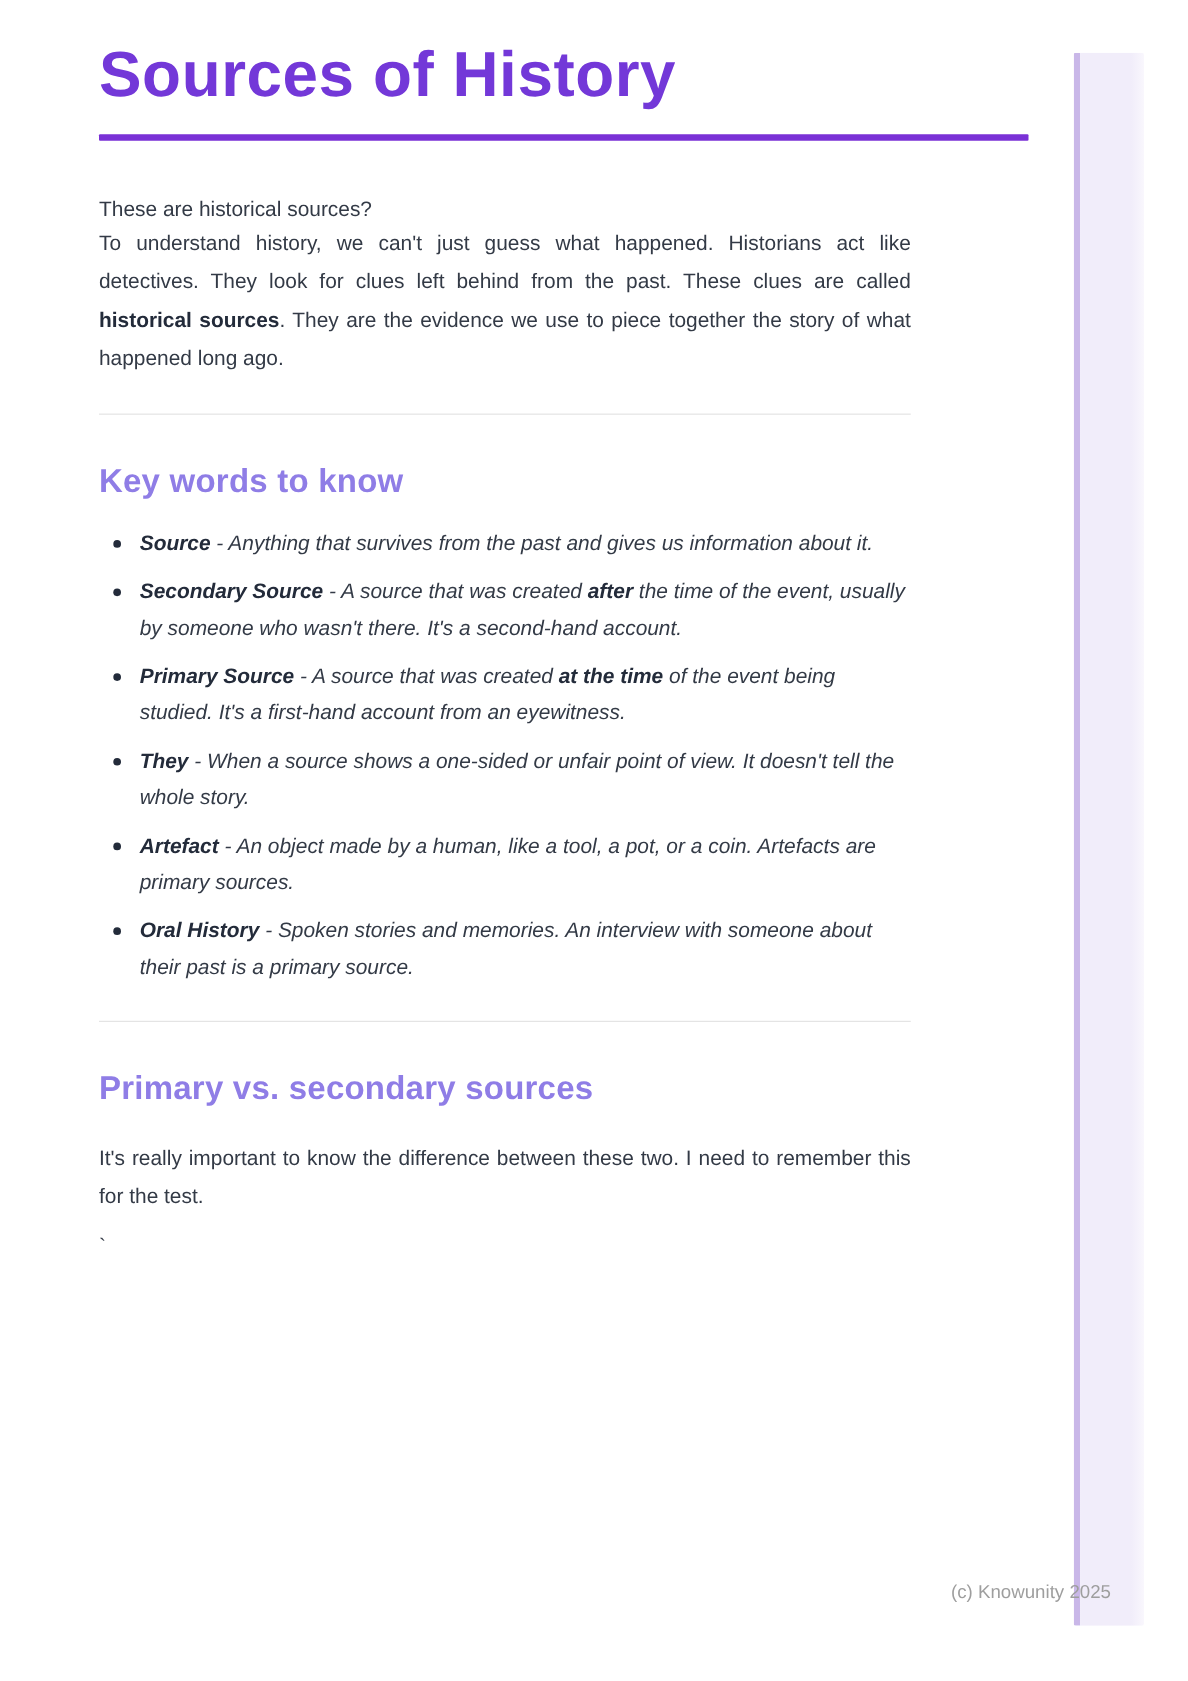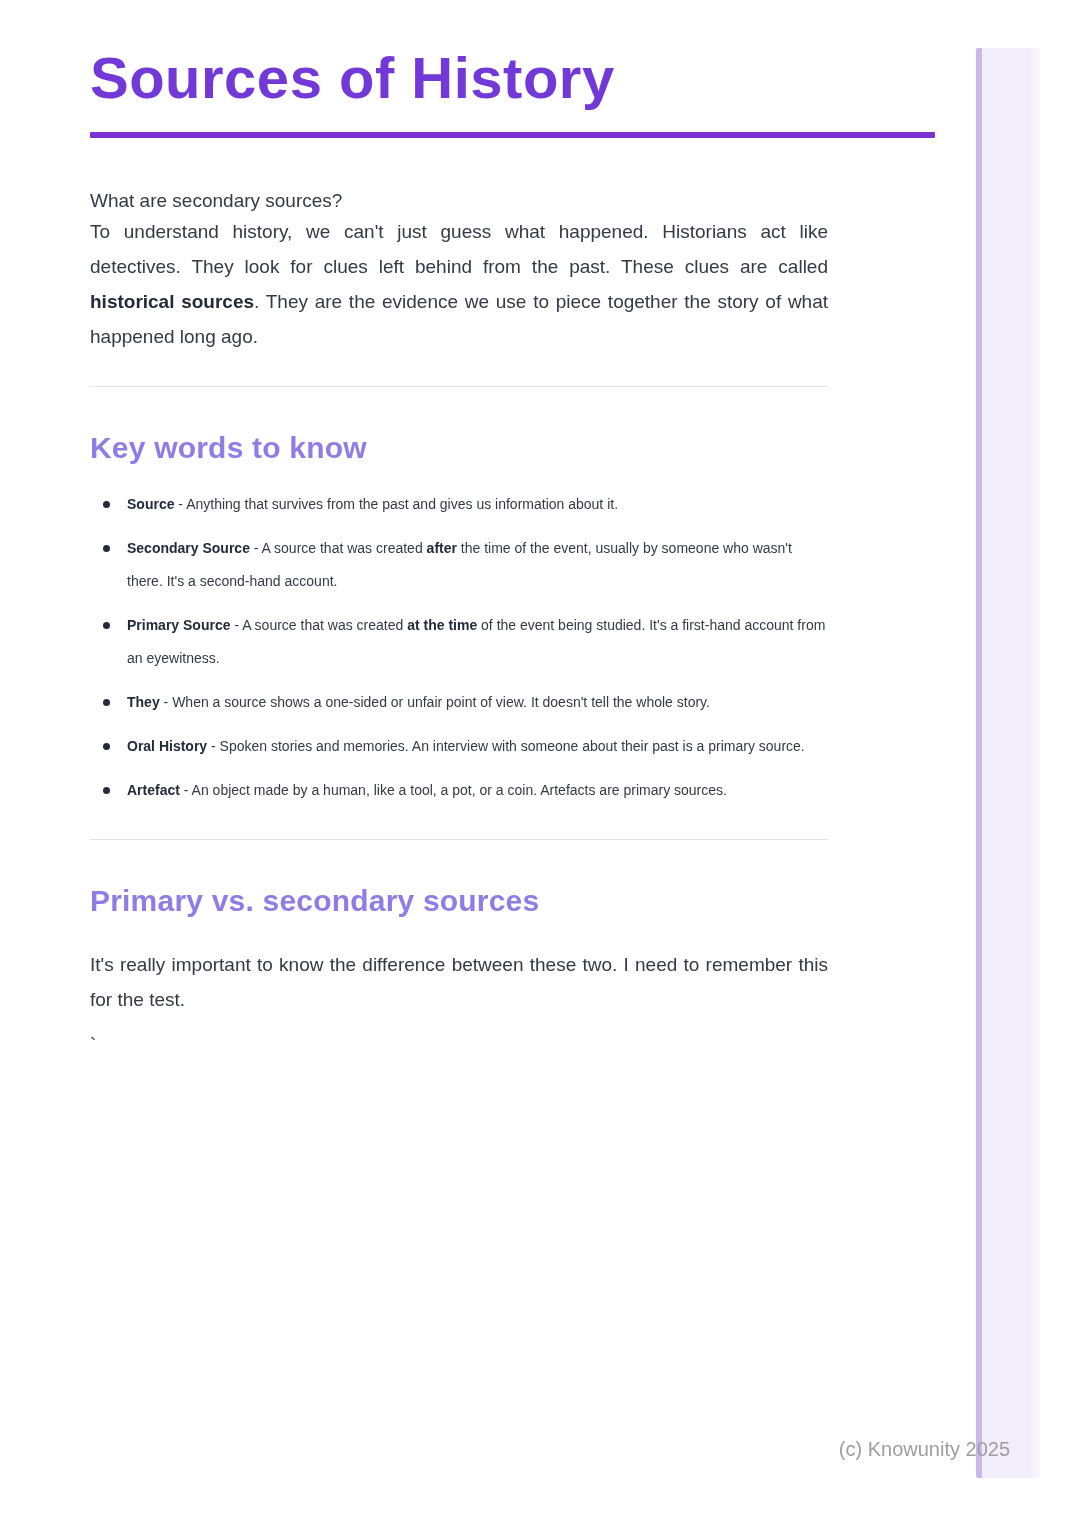--- a/index.html
+++ b/index.html
@@ -26,21 +26,21 @@
   }
 
   .content {
     position: absolute;
     top: 0;
     left: 90px;
     width: 845px;
   }
 
   h1.page-title {
-    padding-top: 48px;
+    padding-top: 38px;
     font-size: 58px;
     line-height: 60px;
     font-weight: bold;
     letter-spacing: 0.5px;
     color: #7338d8;
   }
 
   .title-rule {
     margin-top: 24px;
     width: 845px;
@@ -83,24 +83,25 @@
   }
 
   ul.keyword-list {
     margin-top: 24px;
     list-style: none;
   }
 
   ul.keyword-list li {
     position: relative;
     padding-left: 37px;
-    font-size: 14px;
+    font-size: 19px;
     line-height: 33px;
     margin-bottom: 11px;
     text-align: left;
+    font-style: italic;
   }
 
   ul.keyword-list li::before {
     content: "";
     position: absolute;
     left: 13px;
     top: 13px;
     width: 7px;
     height: 7px;
     border-radius: 50%;
@@ -119,53 +120,53 @@
     font-size: 19px;
     line-height: 24px;
   }
 
   .copyright {
     position: absolute;
     top: 1438px;
     left: 0;
     width: 1010px;
     text-align: right;
-    font-size: 20px;
+    font-size: 17px;
     color: #9e9e9e;
     z-index: 2;
   }
 </style>
 </head>
 <body>
 
 <div class="side-strip"></div>
 
 <div class="content">
 
   <h1 class="page-title">Sources of History</h1>
 
   <div class="title-rule"></div>
 
   <div class="body-col">
 
-    <p class="question">What are secondary sources?</p>
+    <p class="question">These are historical sources?</p>
 
     <p class="para"><span>To understand history, we can't just guess what happened. Historians act like detectives. They look for clues left behind from the past. These clues are called </span><strong>historical sources</strong><span>. They are the evidence we use to piece together the story of what happened long ago.</span></p>
 
     <hr class="divider">
 
     <h2 class="section-heading">Key words to know</h2>
 
     <ul class="keyword-list">
       <li><strong>Source</strong><span> - Anything that survives from the past and gives us information about it.</span></li>
       <li><strong>Secondary Source</strong><span> - A source that was created </span><strong>after</strong><span> the time of the event, usually by someone who wasn't there. It's a second-hand account.</span></li>
       <li><strong>Primary Source</strong><span> - A source that was created </span><strong>at the time</strong><span> of the event being studied. It's a first-hand account from an eyewitness.</span></li>
       <li><strong>They</strong><span> - When a source shows a one-sided or unfair point of view. It doesn't tell the whole story.</span></li>
+      <li><strong>Artefact</strong><span> - An object made by a human, like a tool, a pot, or a coin. Artefacts are primary sources.</span></li>
       <li><strong>Oral History</strong><span> - Spoken stories and memories. An interview with someone about their past is a primary source.</span></li>
-      <li><strong>Artefact</strong><span> - An object made by a human, like a tool, a pot, or a coin. Artefacts are primary sources.</span></li>
     </ul>
 
     <hr class="divider">
 
     <h2 class="section-heading">Primary vs. secondary sources</h2>
 
     <p class="compare-para">It's really important to know the difference between these two. I need to remember this for the test.</p>
 
     <p class="stray">`</p>
 

